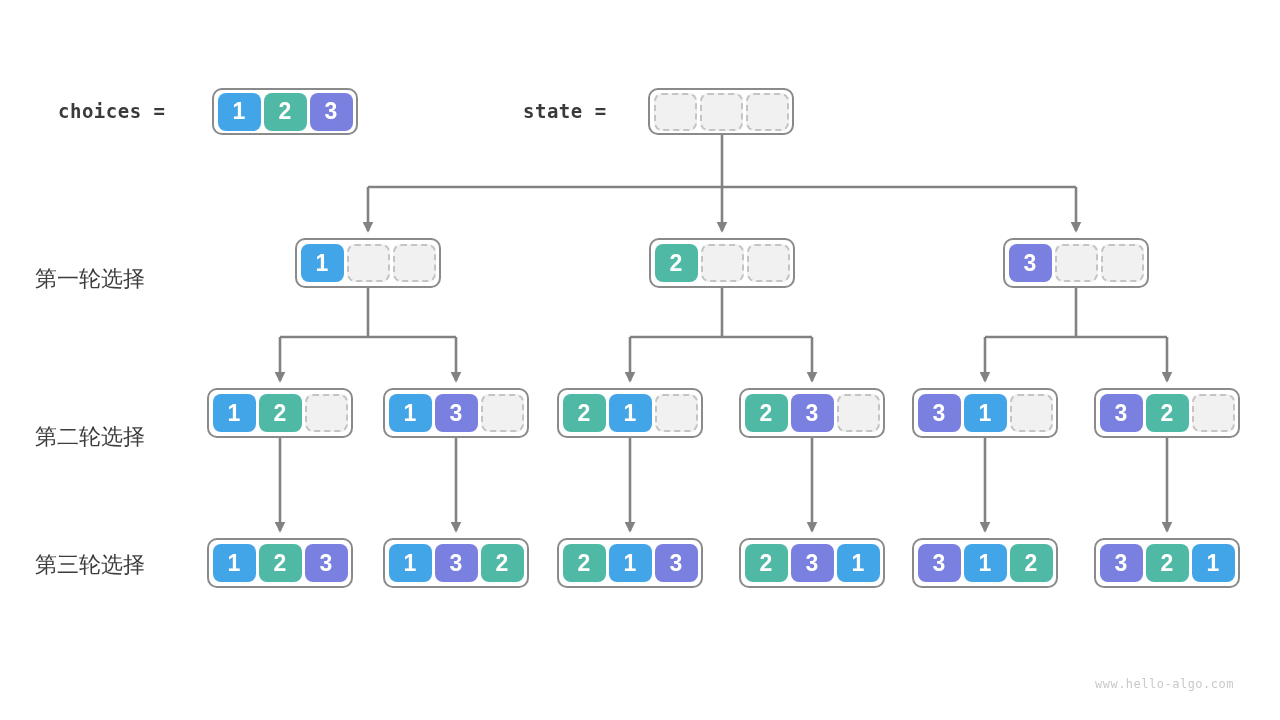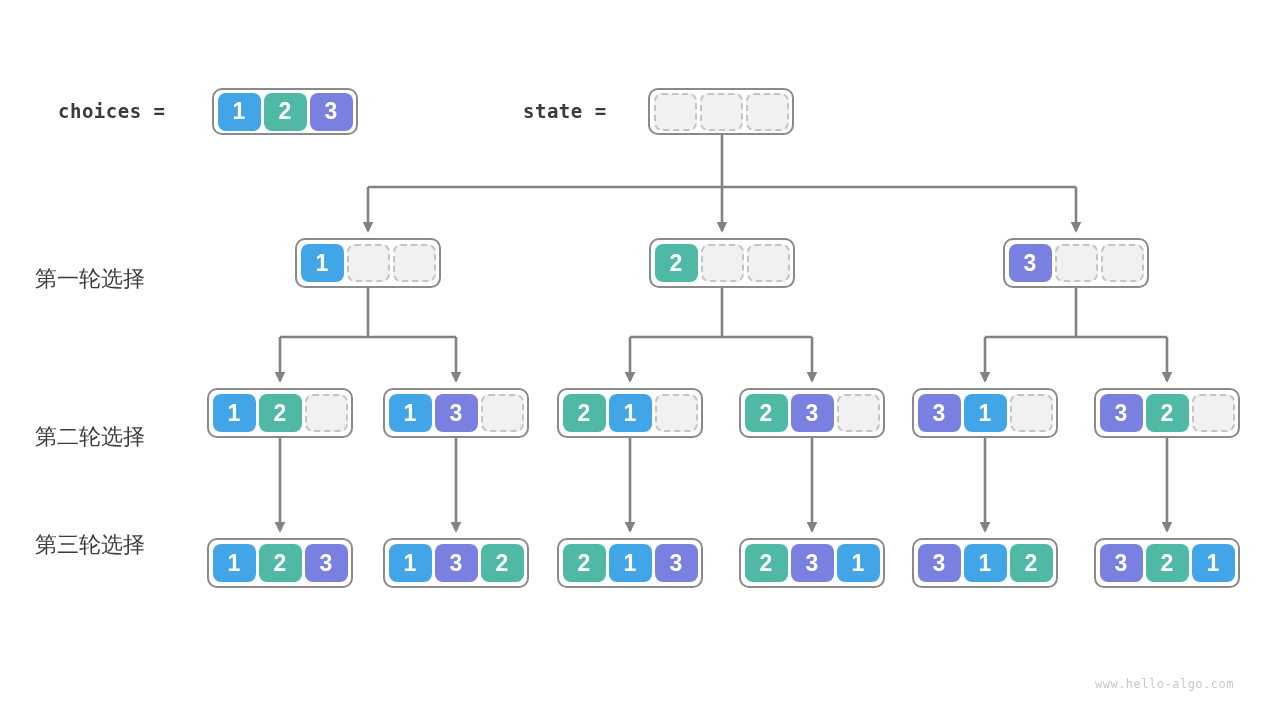--- a/index.html
+++ b/index.html
@@ -41,21 +41,21 @@
 </head>
 <body>
 
 <div class="canvas">
 
   <span class="code-label" style="left:58px;top:98px;">choices =</span>
   <span class="code-label" style="left:523px;top:98px;">state =</span>
 
   <span class="row-label" style="top:266px;">第一轮选择</span>
   <span class="row-label" style="top:424px;">第二轮选择</span>
-  <span class="row-label" style="top:532px;">第三轮选择</span>
+  <span class="row-label" style="top:552px;">第三轮选择</span>
 
   <svg class="arrow-layer" width="1280" height="720" viewBox="0 0 1280 720">
       <defs>
         <marker id="ah" viewBox="0 0 10 10" refX="8.5" refY="5" markerWidth="11" markerHeight="11" markerUnits="userSpaceOnUse" orient="auto-start-reverse">
     <path d="M0,0 L10,5 L0,10 z" fill="#828282"></path>
         </marker>
       </defs>
       <path d="M722 134 V187" fill="none" stroke="#828282" stroke-width="2.6"></path>
       <path d="M368 187 H1076" fill="none" stroke="#828282" stroke-width="2.6"></path>
       <path d="M368 187 V231" fill="none" stroke="#828282" stroke-width="2.6" marker-end="url(#ah)"></path>

